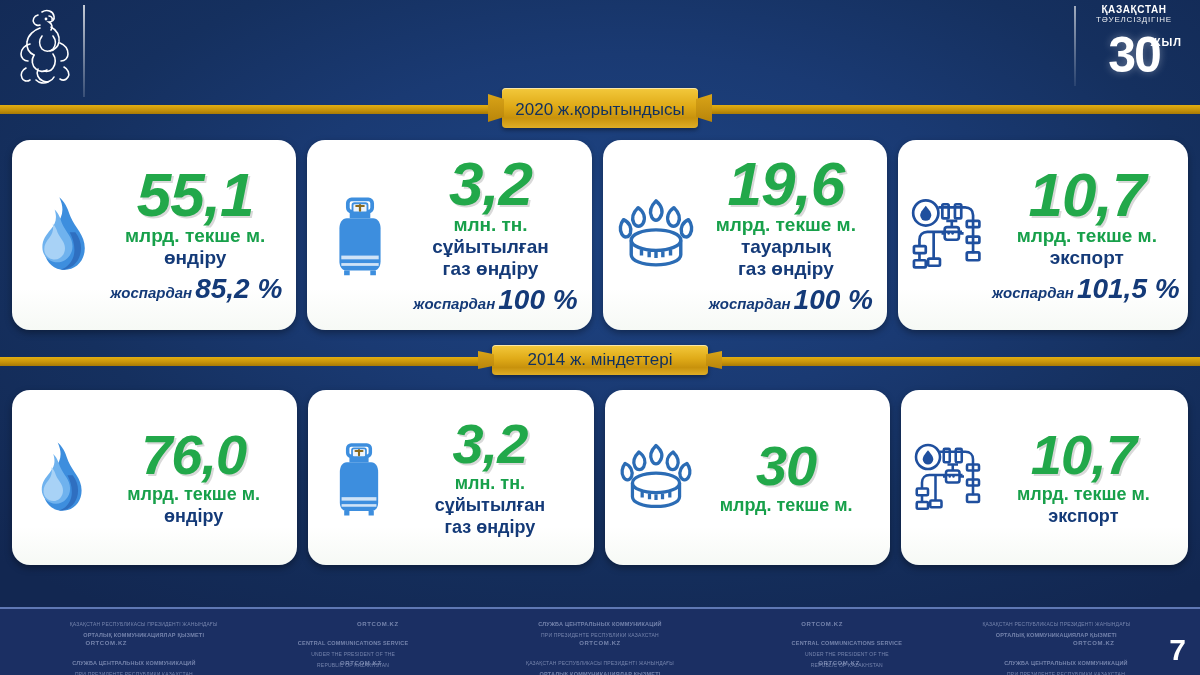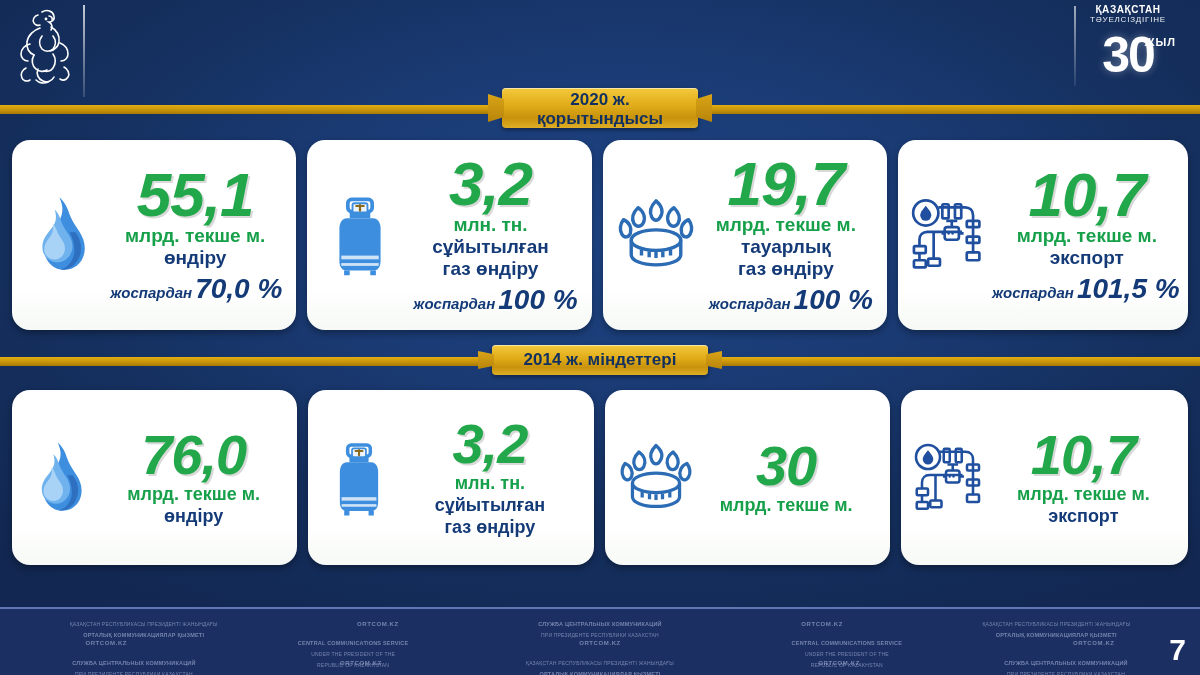--- a/index.html
+++ b/index.html
@@ -22,44 +22,44 @@
     border-radius:31px;
     background:linear-gradient(to bottom,#e9eaee 0%,#dcdee4 40%,#c9ccd4 72%,#b9bdc7 100%);
     box-shadow:0 2px 5px rgba(0,0,0,.35), inset 0 1px 0 rgba(255,255,255,.85);
     display:flex; align-items:center; justify-content:center;
   }
   .title-plate h1 {
     font-size:31px; font-weight:bold; color:#14306b;
     letter-spacing:.5px; text-transform:uppercase; white-space:nowrap;
     text-shadow:0 1px 0 rgba(255,255,255,.6);
   }
-  .logo30 { position:absolute; right:20px; top:4px; width:104px; height:84px;
+  .logo30 { position:absolute; right:14px; top:4px; width:104px; height:84px;
     color:#fff; text-align:center; }
   .logo30 .l1 { font-size:10px; font-weight:bold; letter-spacing:.6px; line-height:11px; }
   .logo30 .l2 { font-size:8px; letter-spacing:.8px; line-height:10px; opacity:.92; }
   .logo30 .num { position:absolute; left:0; top:26px; width:104px;
     font-size:50px; font-weight:bold; line-height:50px; letter-spacing:-2px;
     text-shadow:0 0 9px rgba(255,255,255,.35); }
   .logo30 .zhyl { position:absolute; right:4px; top:32px; font-size:11px; font-weight:bold; letter-spacing:1px; }
   .logo-divider { position:absolute; right:124px; top:6px; width:2px; height:80px;
     background:linear-gradient(to bottom,rgba(255,255,255,.6),rgba(255,255,255,.08)); }
 
   
   .gold-rule { position:absolute; left:0; width:1200px; height:9px;
     background:linear-gradient(to bottom,#e3ae11,#c8940a 55%,#a87a05); }
   .gold-rule.r1 { top:105px; }
   .gold-rule.r2 { top:357px; }
 
   .banner {
     position:absolute; left:50%; transform:translateX(-50%);
     background:linear-gradient(to bottom,#f3c93c 0%,#e0ab18 45%,#c8920c 75%,#dfae26 100%);
-    color:#11305f; font-weight:bold; text-align:center;
+    color:#11305f; font-weight:normal; text-align:center;
     border-radius:4px;
     box-shadow:0 2px 4px rgba(0,0,0,.4), inset 0 1px 0 rgba(255,255,255,.55);
-    display:flex; flex-direction:column; align-items:center; justify-content:center;
+    display:flex; flex-direction:row; align-items:center; justify-content:center;
   }
   .banner::before, .banner::after {
     content:""; position:absolute; top:6px; width:16px; height:calc(100% - 12px);
     background:linear-gradient(to bottom,#d9a418,#b9850a);
   }
   .banner::before { left:-14px; clip-path:polygon(0 0,100% 18%,100% 82%,0 100%); }
   .banner::after  { right:-14px; clip-path:polygon(100% 0,0 18%,0 82%,100% 100%); }
   .banner.b1 { top:88px; width:196px; height:40px; font-size:17px; line-height:19px; padding-top:2px; }
   .banner.b2 { top:345px; width:216px; height:30px; font-size:17px; }
 
@@ -182,21 +182,21 @@
         <path d="M33 16c3 9 1 15-4 21-5 6-9 11-9 19 0 9 7 16 16 16 9 0 16-8 16-17 0-10-7-15-11-24-2-5-3-10-8-15z" fill="#6fb2ee" transform="translate(-9,0)"></path>
         <path d="M31 31c1 6 0 10-3 14-4 5-6 8-6 13 0 6 5 11 11 11 6 0 11-5 11-12 0-7-5-10-8-17-1-3-2-6-5-9z" fill="#a8d2f6" transform="translate(-9,0)"></path>
         <path d="M55 40c4 5 6 11 6 17 0 13-9 23-22 23 9-3 15-11 15-21 0-7-2-13-5-19z" fill="#2f6fc0" transform="translate(-9,0)"></path>
       </svg>
     </div>
     <div class="card-body">
       <div class="big-num">55,1</div>
       <div class="unit">млрд. текше м.</div>
       <div class="label">өндіру</div>
       <div class="plan">
-        <span class="plan-word">жоспардан</span><span class="plan-val">70,0 %</span>
+        <span class="plan-word">жоспардан</span><span class="plan-val">85,2 %</span>
       </div>
     </div>
   </div>
 
   <div class="card c2">
     <div class="card-icon">
       <svg viewBox="0 0 62 92" width="58" height="88">
         <rect x="18" y="8" width="26" height="13" rx="4" fill="none" stroke="#3d8ede" stroke-width="4"></rect>
         <rect x="23" y="12" width="16" height="10" rx="2" fill="#eef4fb" stroke="#3d8ede" stroke-width="2"></rect>
         <path d="M31 14v6M27 15h8" stroke="#8a6a1e" stroke-width="2.4" stroke-linecap="round"></path>
@@ -227,21 +227,21 @@
           <path d="M69 14c-7 5-9 12-6 18 3 5 8 5 11 0 3-6 1-12-5-18z"></path>
           <path d="M10 28c7 3 10 10 8 16-2 5-7 6-10 1-3-5-2-12 2-17z"></path>
           <path d="M86 28c-7 3-10 10-8 16 2 5 7 6 10 1 3-5 2-12-2-17z"></path>
           <ellipse cx="48" cy="52" rx="29" ry="12"></ellipse>
           <path d="M19 52v17c0 7 13 12 29 12s29-5 29-12V52"></path>
           <path d="M31 63v7M40 65v7M48 66v7M56 65v7M65 63v7"></path>
         </g>
       </svg>
     </div>
     <div class="card-body">
-      <div class="big-num">19,7</div>
+      <div class="big-num">19,6</div>
       <div class="unit">млрд. текше м.</div>
       <div class="label">тауарлық</div>
       <div class="label">газ өндіру</div>
       <div class="plan">
         <span class="plan-word">жоспардан</span><span class="plan-val">100 %</span>
       </div>
     </div>
   </div>
 
   <div class="card c4">

